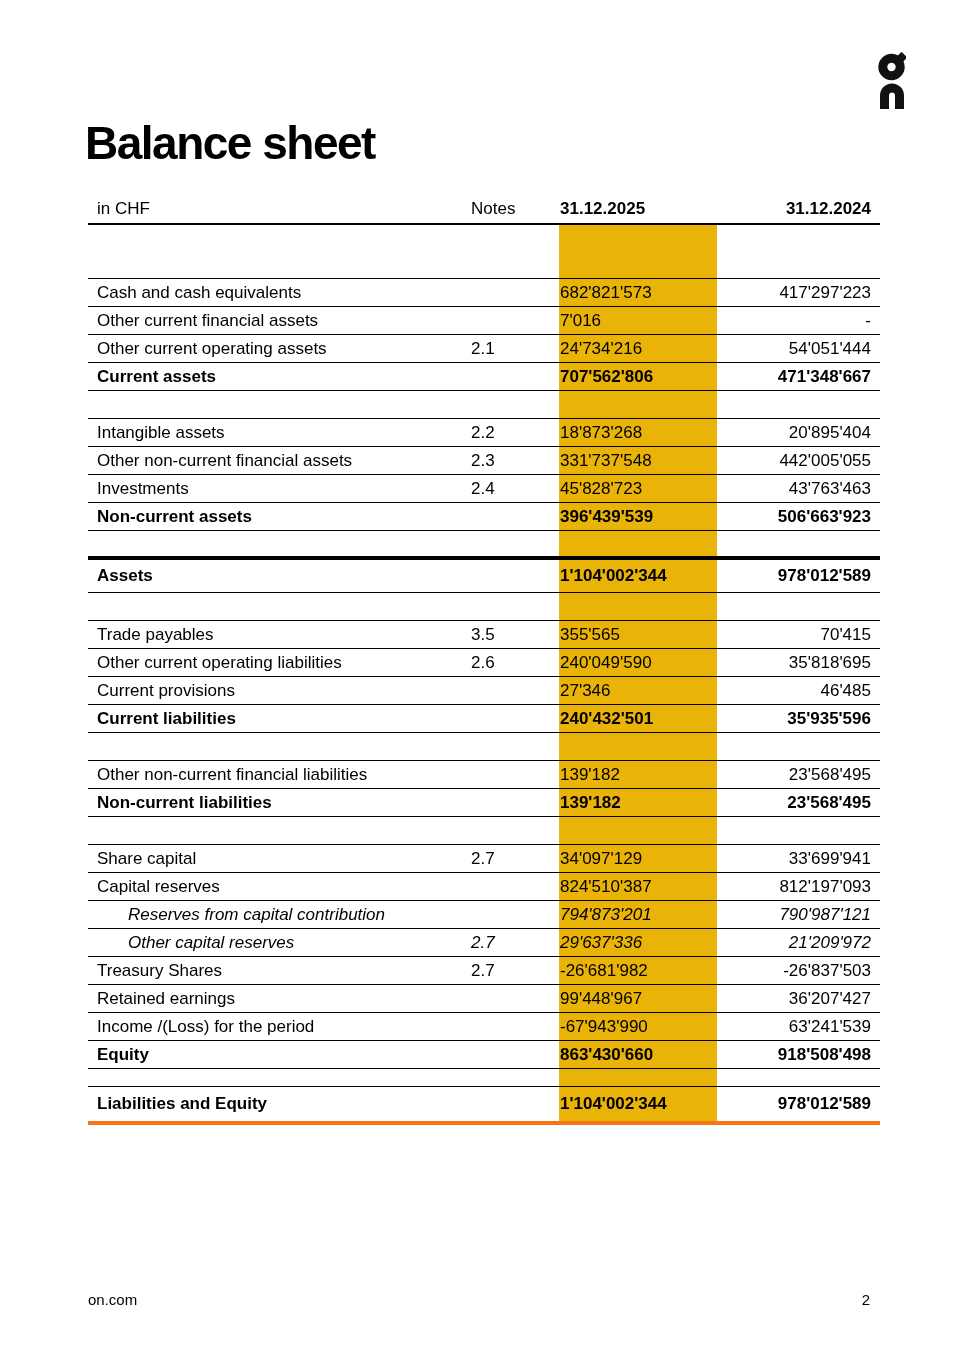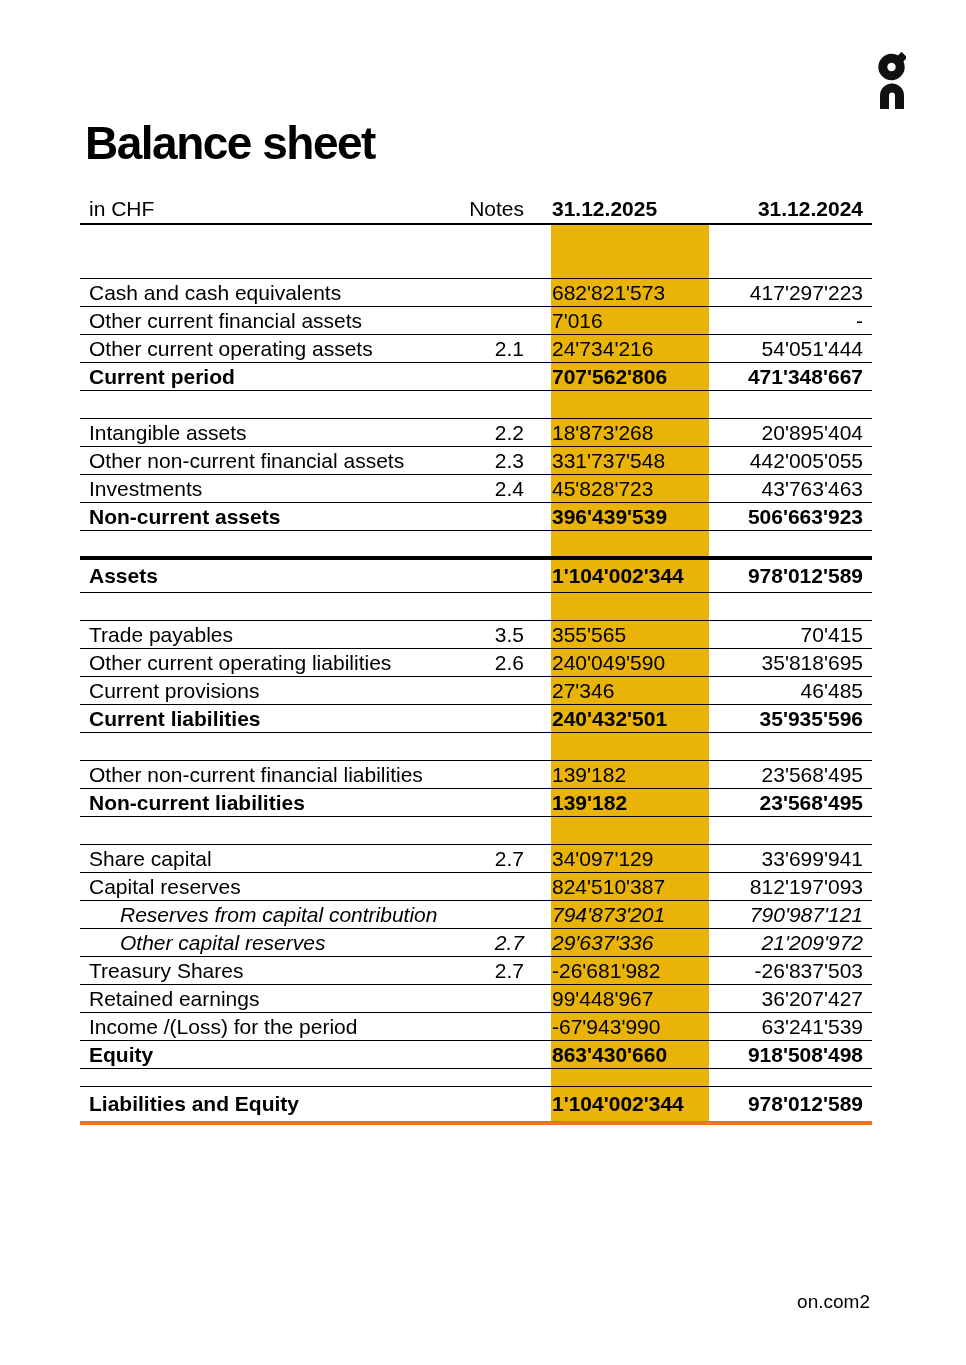--- a/index.html
+++ b/index.html
@@ -32,43 +32,43 @@
     margin: 0;
     font-size: 46px;
     font-weight: 700;
     letter-spacing: -1.5px;
     white-space: nowrap;
   }
 
   
   table.bs {
     position: absolute;
-    left: 80px;
+    left: 88px;
     top: 193px;
     width: 792px;
     border-collapse: collapse;
     table-layout: fixed;
-    font-size: 21px;
+    font-size: 17px;
     line-height: 1;
   }
   col.c1 { width: 382px; }
   col.c2 { width: 89px; }
   col.c3 { width: 158px; }
   col.c4 { width: 163px; }
 
   thead tr { height: 31px; }
   thead td {
     border-bottom: 2px solid #000;
     vertical-align: middle;
   }
   .head-date { font-weight: 700; }
 
   td { vertical-align: middle; overflow: hidden; white-space: nowrap; }
   td.c-label { padding-left: 9px; text-align: left; }
-  td.c-note  { text-align: right; padding-right: 27px; }
+  td.c-note  { text-align: left; padding-right: 27px; }
   td.c-v25   { padding-right: 7px; }
   td.c-v24   { text-align: right; padding-right: 9px; }
 
   
   tbody td.c-v25 { background: #eab308; }
 
   tbody tr.data { height: 28px; }
   tbody tr.data td { border-top: 1px solid #000; border-bottom: 1px solid #000; }
   tbody tr.bold td { font-weight: 700; }
   tbody tr.sub td { font-style: italic; }
@@ -83,22 +83,22 @@
   tbody tr.spacer.first { height: 54px; }
   tbody tr.spacer.small { height: 18px; }
 
   
   .footer {
     position: absolute;
     left: 88px;
     top: 1291px;
     width: 792px;
     display: flex;
-    justify-content: flex-end;
-    font-size: 19px;
+    justify-content: space-between;
+    font-size: 15px;
   }
   .footer .pageno { padding-right: 10px; }
 </style>
 </head>
 <body>
 
 <div class="page">
 
   <svg class="logo" width="28" height="57" viewBox="0 0 28 57" aria-hidden="true">
     <line x1="20.5" y1="8.5" x2="23.5" y2="5.5" stroke="#111" stroke-width="8" stroke-linecap="square"></line>
@@ -142,21 +142,21 @@
           <td class="c-v25">7'016</td>
           <td class="c-v24">-</td>
         </tr>
         <tr class="data">
           <td class="c-label">Other current operating assets</td>
           <td class="c-note">2.1</td>
           <td class="c-v25">24'734'216</td>
           <td class="c-v24">54'051'444</td>
         </tr>
         <tr class="data bold">
-          <td class="c-label">Current period</td>
+          <td class="c-label">Current assets</td>
           <td class="c-note"></td>
           <td class="c-v25">707'562'806</td>
           <td class="c-v24">471'348'667</td>
         </tr>
         <tr class="spacer">
           <td class="c-label"></td>
           <td class="c-note"></td>
           <td class="c-v25"></td>
           <td class="c-v24"></td>
         </tr>

